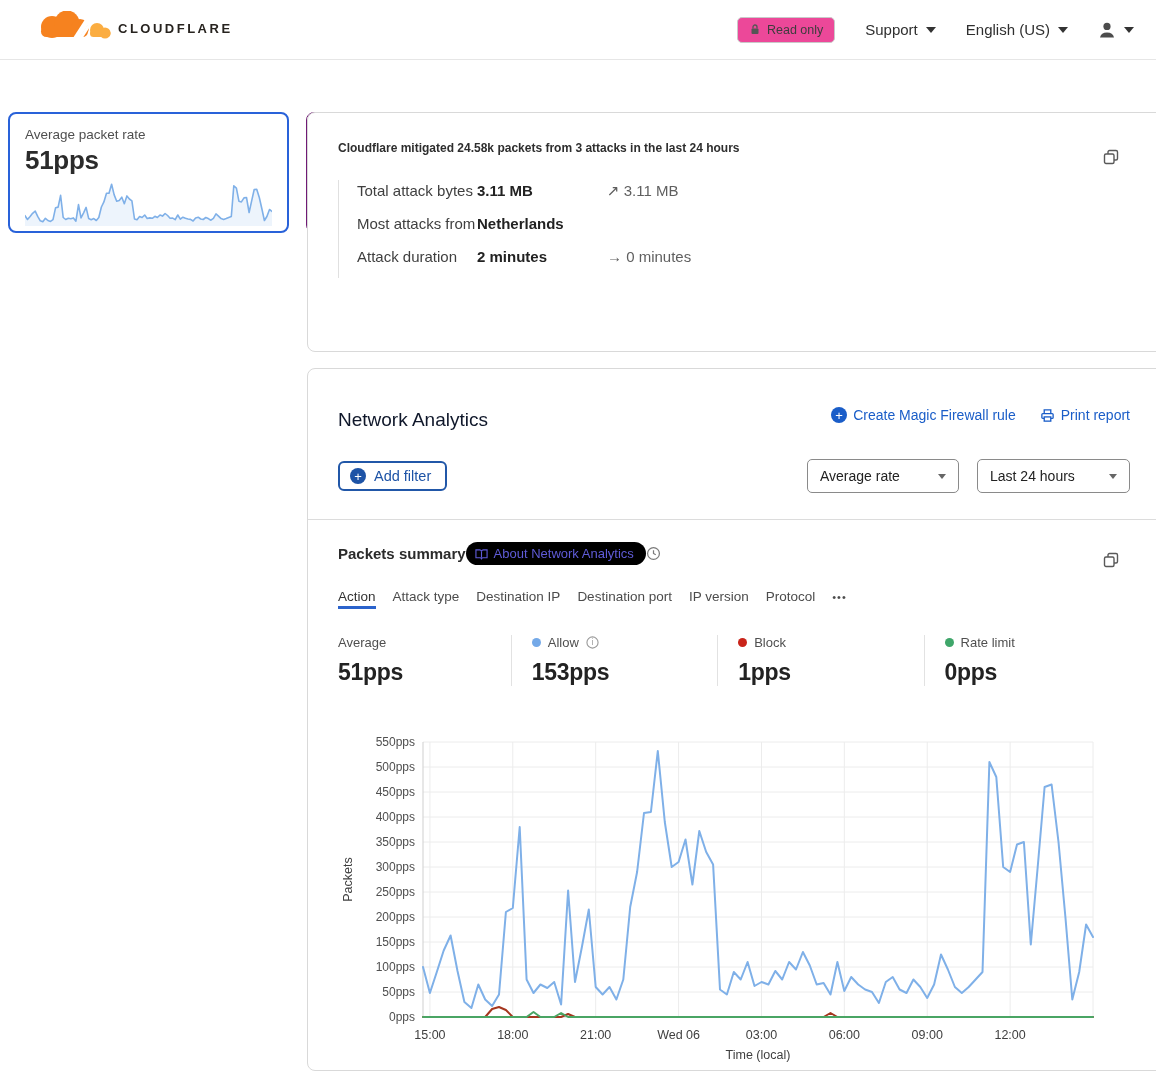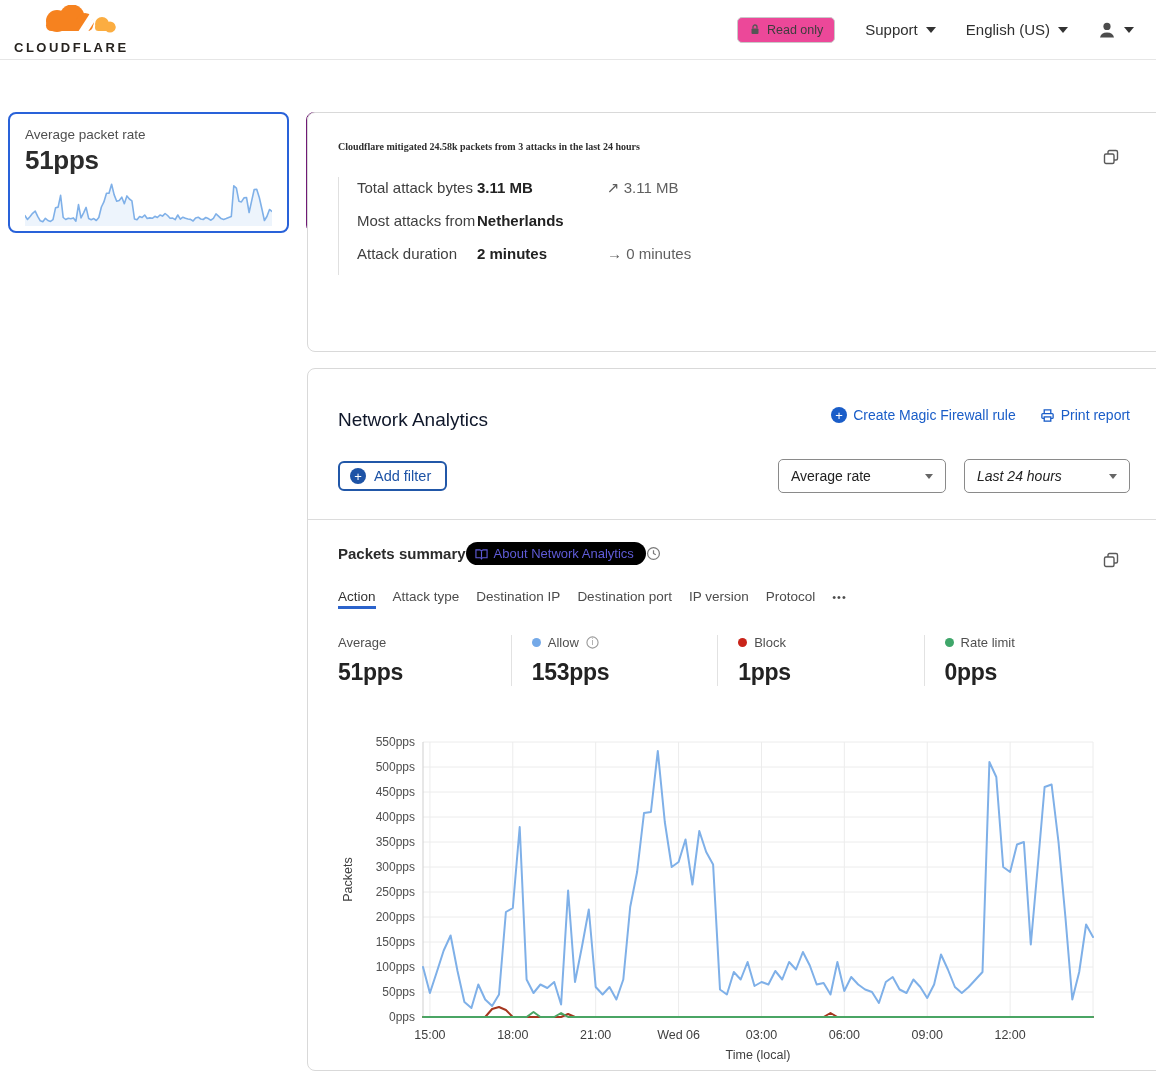--- a/index.html
+++ b/index.html
@@ -1,40 +1,40 @@
 <!DOCTYPE html>
 <html><head>
 <meta charset="utf-8">
 <style>
   html,body{margin:0;padding:0;overflow:hidden;}
   body{width:1156px;height:1080px;background:#fff;color:#222;
        font-family:"Liberation Sans","DejaVu Sans",sans-serif;position:relative;}
   .header{height:60px;border-bottom:1px solid #e6e6e6;display:flex;align-items:center;
           justify-content:space-between;padding:0 22px 0 14px;box-sizing:border-box;}
-  .logo{display:flex;flex-direction:column;align-items:center;line-height:1;}
+  .logo{display:flex;flex-direction:row;align-items:center;line-height:1;}
   .logo-text{font-size:13px;font-weight:700;letter-spacing:2.5px;color:#27231f;margin-top:-2px;}
   .header-right{display:flex;align-items:center;gap:30px;}
   .readonly-badge{display:flex;align-items:center;gap:6px;background:#ec4899;border:1px solid #c9c9c9;
           border-radius:5px;padding:5px 11px;font-size:12.5px;color:#3d3d3d;}
   .menu-item{font-size:15px;color:#2f2f2f;display:flex;align-items:center;gap:8px;cursor:pointer;}
   .caret{width:0;height:0;border-left:5px solid transparent;border-right:5px solid transparent;
          border-top:6px solid #333;display:inline-block;}
   .caret.sm{border-left-width:4px;border-right-width:4px;border-top-width:5px;border-top-color:#666;}
   .main{display:flex;align-items:flex-start;padding:52px 0 0 8px;}
   .metrics-col{width:281px;flex:none;display:flex;flex-direction:row;gap:17px;}
   .metric-card{border:1px solid #701a75;border-radius:8px;background:#fff;height:121px;
           box-sizing:border-box;padding:14px 16px 8px;cursor:pointer;}
   .metric-card.selected{border:2px solid #2962d9;padding:13px 15px 7px;}
   .metric-label{font-size:13.5px;color:#4f4f4f;}
   .metric-value{font-size:26px;font-weight:700;color:#2b2b2b;margin-top:3px;letter-spacing:-0.3px;}
   .metric-spark{margin-top:4px;}
   .content-col{margin-left:18px;width:870px;flex:none;}
   .card{border:1px solid #d9d9d9;border-radius:8px;background:#fff;box-sizing:border-box;}
   .summary-card{padding:28px 50px 24px 30px;position:relative;margin-bottom:16px;min-height:240px;}
-  .summary-title{font-size:10px;font-weight:700;color:#2e2e2e;font-family:Liberation Serif, serif;}
+  .summary-title{font-size:12px;font-weight:700;color:#2e2e2e;}
   .expand-btn{position:absolute;right:57px;cursor:pointer;}
   .summary-card .expand-btn{top:36px;}
   .summary-stats{display:flex;margin-top:25px;}
   .stats-left{width:380px;flex:none;box-sizing:border-box;padding-right:24px;}
   .stats-right{flex:1;border-left:1px solid #e0e0e0;padding-left:18px;}
   .srow{display:grid;grid-template-columns:119px 137px 1fr;align-items:start;margin-bottom:12px;
         font-size:15px;color:#3f3f3f;line-height:1.45;}
   .stats-right .srow{grid-template-columns:120px 130px 1fr;margin-bottom:11px;}
   .srow .sval{font-weight:700;color:#222;}
   .srow .sdelta{color:#5f5f5f;}
@@ -45,22 +45,22 @@
   .na-link{color:#1a5dc8;font-size:14px;display:flex;align-items:center;gap:6px;cursor:pointer;}
   .filter-row{display:flex;justify-content:space-between;align-items:center;margin-top:28px;}
   .add-filter{border:2px solid #2157a8;color:#1d53a6;border-radius:6px;padding:5px 14px 5px 10px;
         font-size:14.5px;display:flex;align-items:center;gap:8px;background:#fff;cursor:pointer;}
   .plus-circle{width:16px;height:16px;border-radius:50%;background:#1d53a6;color:#fff;display:flex;
         align-items:center;justify-content:center;font-size:13px;line-height:1;flex:none;}
   .selects{display:flex;gap:18px;}
   .select{border:1px solid #8a8a8a;border-radius:5px;height:34px;box-sizing:border-box;
         display:flex;align-items:center;justify-content:space-between;padding:0 12px;
         font-size:14px;color:#222;cursor:pointer;}
-  .select.metric{width:168px;}
-  .select.range{width:166px;font-style:italic;}
+  .select.metric{width:152px;}
+  .select.range{width:153px;}
   .card-divider{border-top:1px solid #dcdcdc;}
   .packets-section{padding:22px 46px 0 30px;position:relative;}
   .packets-section .expand-btn{top:32px;}
   .ps-title-row{display:flex;align-items:center;gap:0;}
   .ps-title{font-size:15px;font-weight:700;color:#2b2b2b;}
   .ps-badge{background:#000000;color:#5f5bd7;border-radius:13px;padding:4px 12px 4px 9px;
         font-size:13px;display:flex;align-items:center;gap:6px;cursor:pointer;}
   .tabs{display:flex;gap:17px;margin-top:24px;align-items:flex-end;text-align:center;}
   .tab{font-size:13.5px;color:#4c4c4c;padding-bottom:5px;cursor:pointer;}
   .tab.active{color:#333;border-bottom:3px solid #2b63cc;padding-bottom:2px;}

